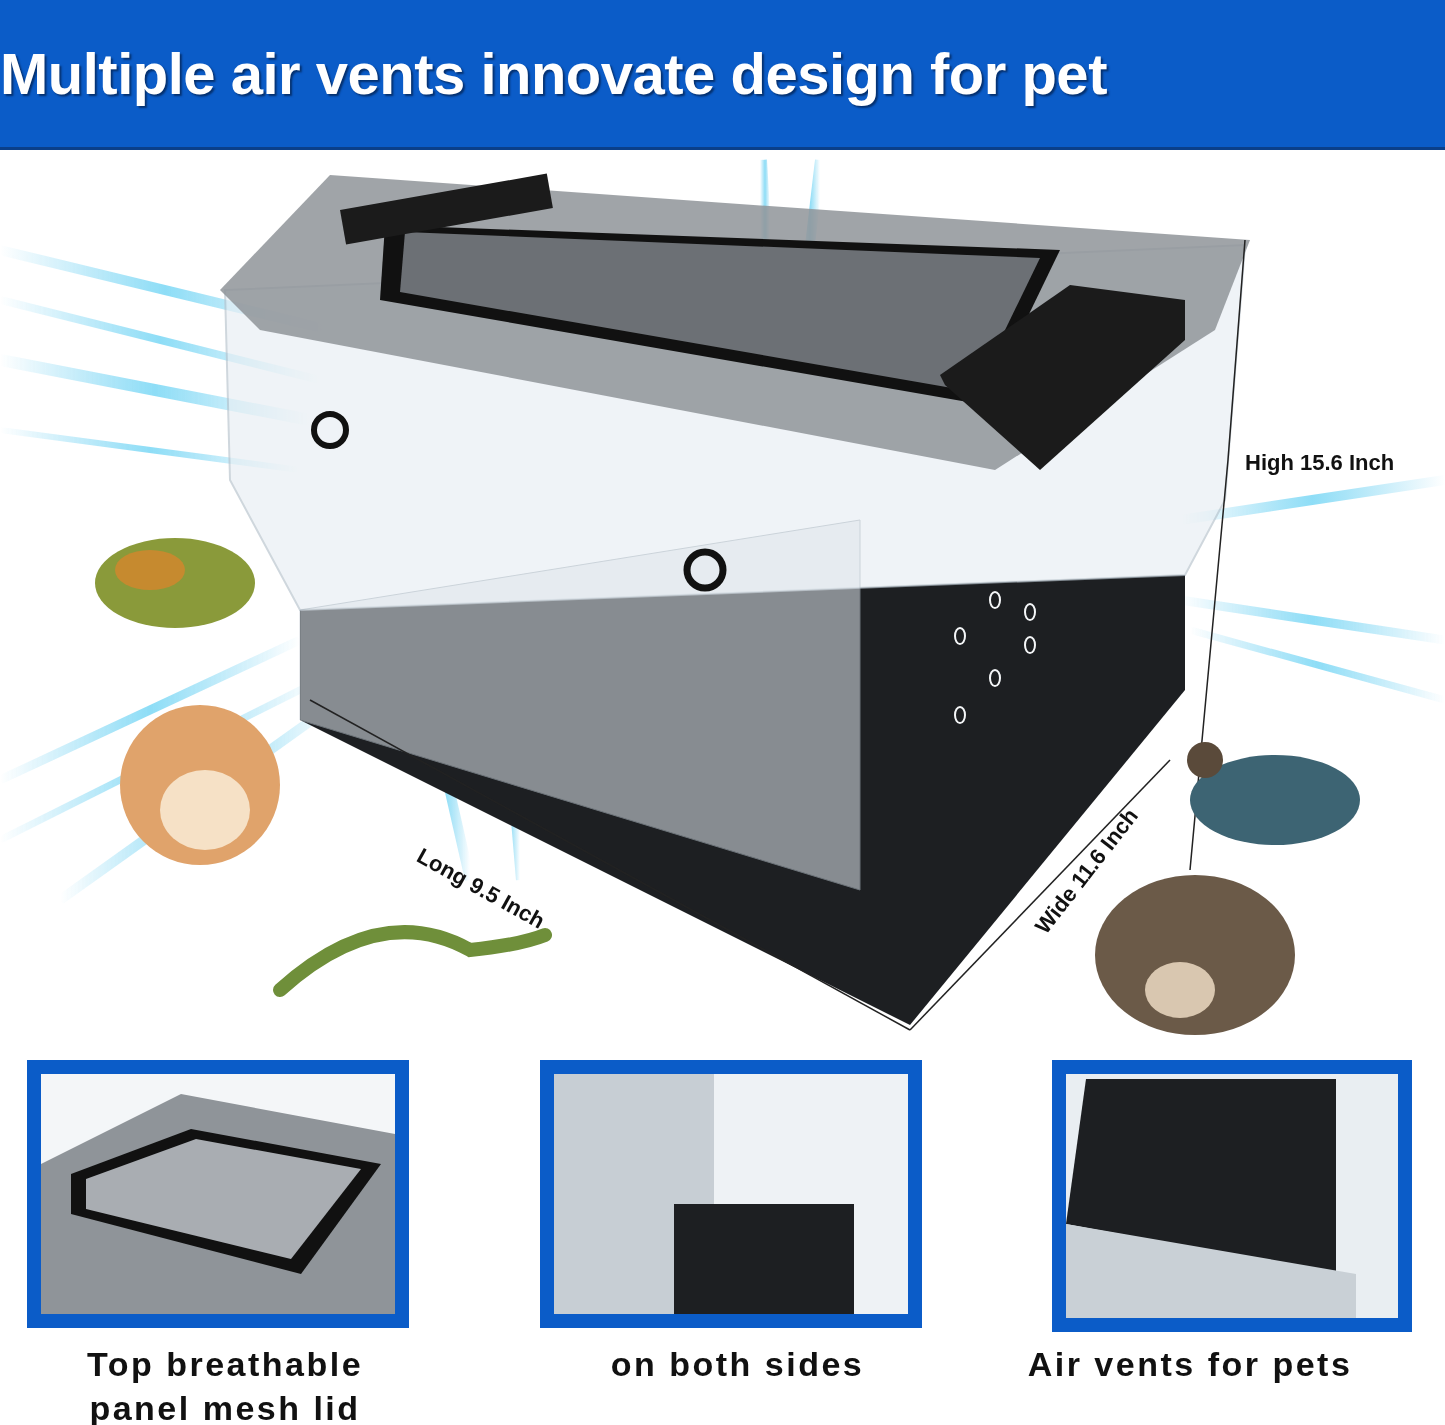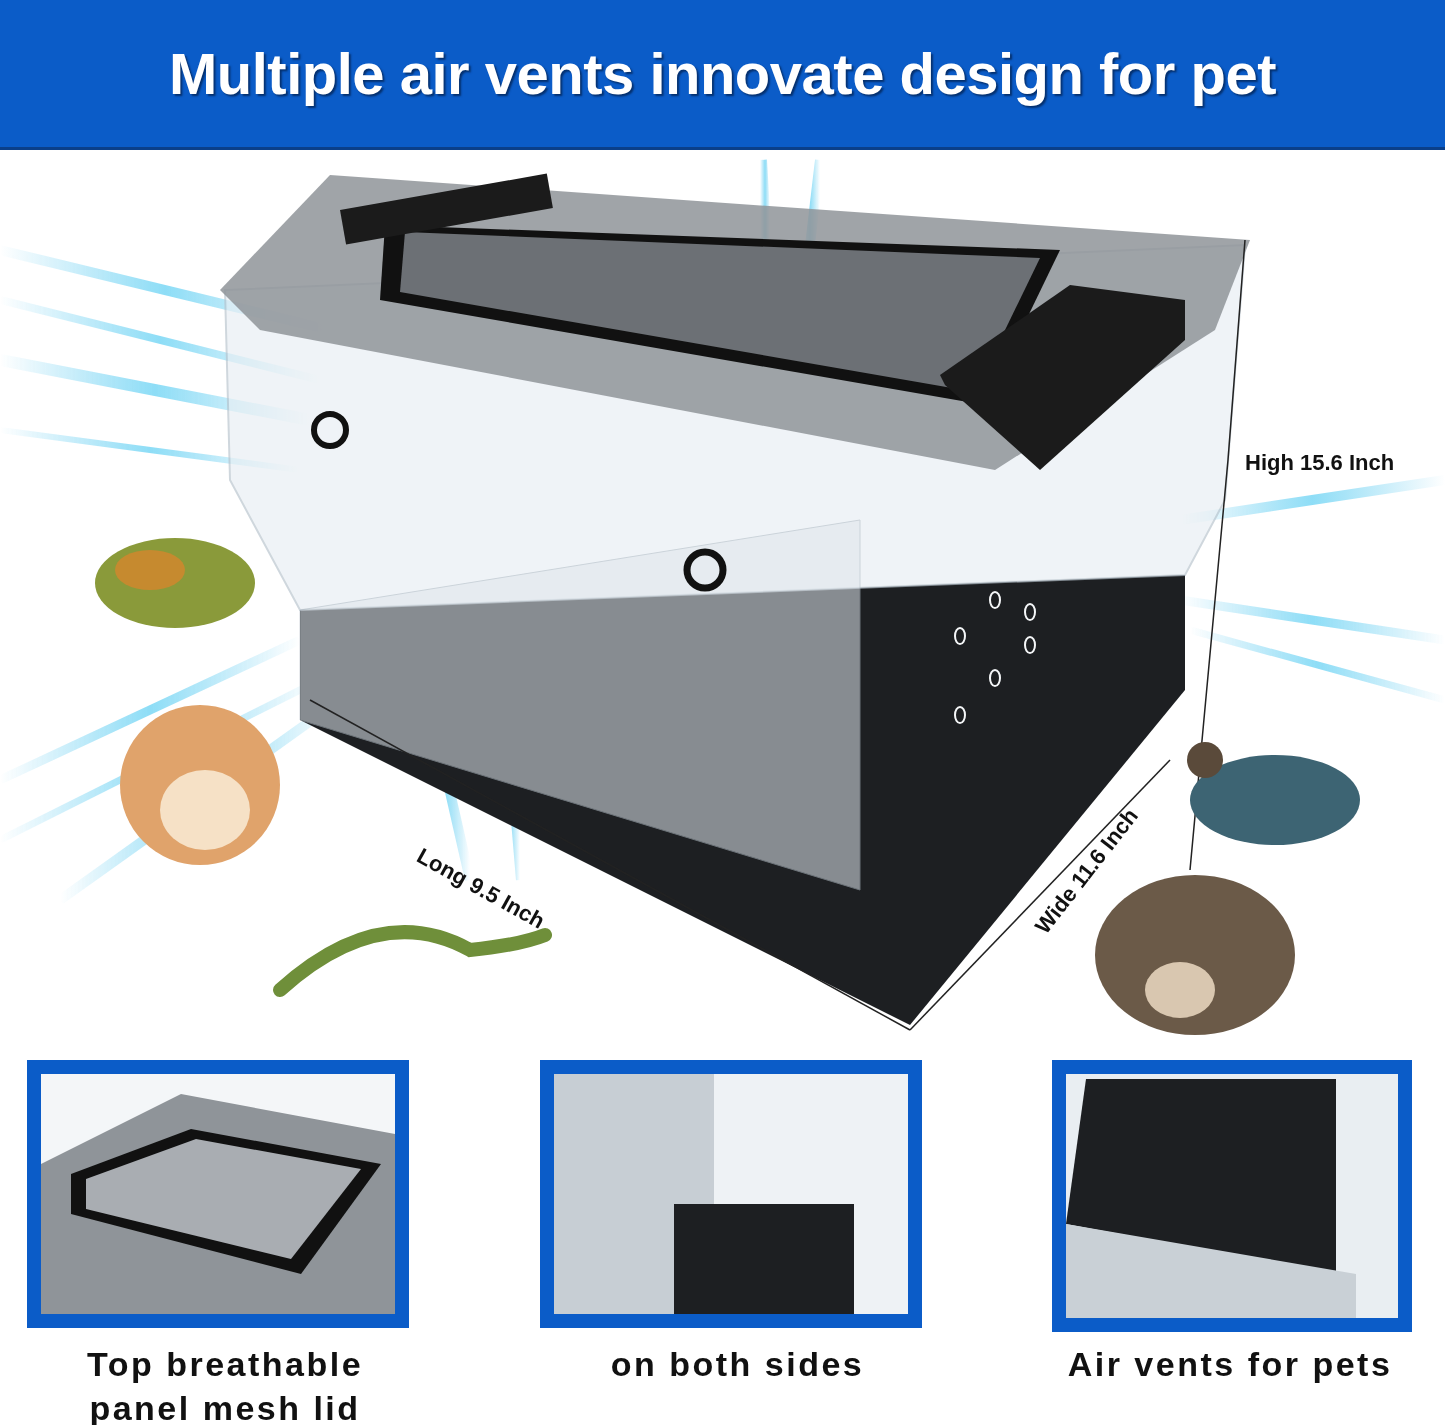--- a/index.html
+++ b/index.html
@@ -2,21 +2,21 @@
 <html><head>
 <meta charset="utf-8">
 <style>
   * { box-sizing: border-box; margin: 0; padding: 0; }
   html, body { width: 1445px; height: 1425px; background: #ffffff; overflow: hidden; }
   body { position: relative; font-family: "Liberation Sans", sans-serif; }
 
   .banner {
     position: absolute; left: 0; top: 0; width: 1445px; height: 150px;
     background: #0b5cc8;
-    display: flex; flex-direction: column; align-items: center; justify-content: center;
+    display: flex; flex-direction: column; align-items: flex-start; justify-content: center;
     border-bottom: 3px solid #0a3f8a;
   }
   .banner-line {
     color: #ffffff; font-weight: bold; font-size: 58px; line-height: 62px;
     text-shadow: 2px 2px 2px #05306e; letter-spacing: -0.5px; white-space: nowrap;
   }
 
   .hero { position: absolute; left: 0; top: 153px; width: 1445px; height: 887px; overflow: hidden; }
 
   .dim-label { position: absolute; color: #111; font-weight: bold; font-size: 22px; white-space: nowrap; }
@@ -142,15 +142,15 @@
   </svg>
 </div>
 
 <div class="caption" style="left:20px; top:1342px; width:410px;">
   <div>Top breathable</div>
   <div>panel mesh lid</div>
 </div>
 <div class="caption" style="left:530px; top:1342px; width:415px;">
   <div>on both sides</div>
 </div>
-<div class="caption" style="left:1030px; top:1342px; width:400px;">
+<div class="caption" style="left:990px; top:1342px; width:400px;">
   <div>Air vents for pets</div>
 </div>
 
 </body></html>

